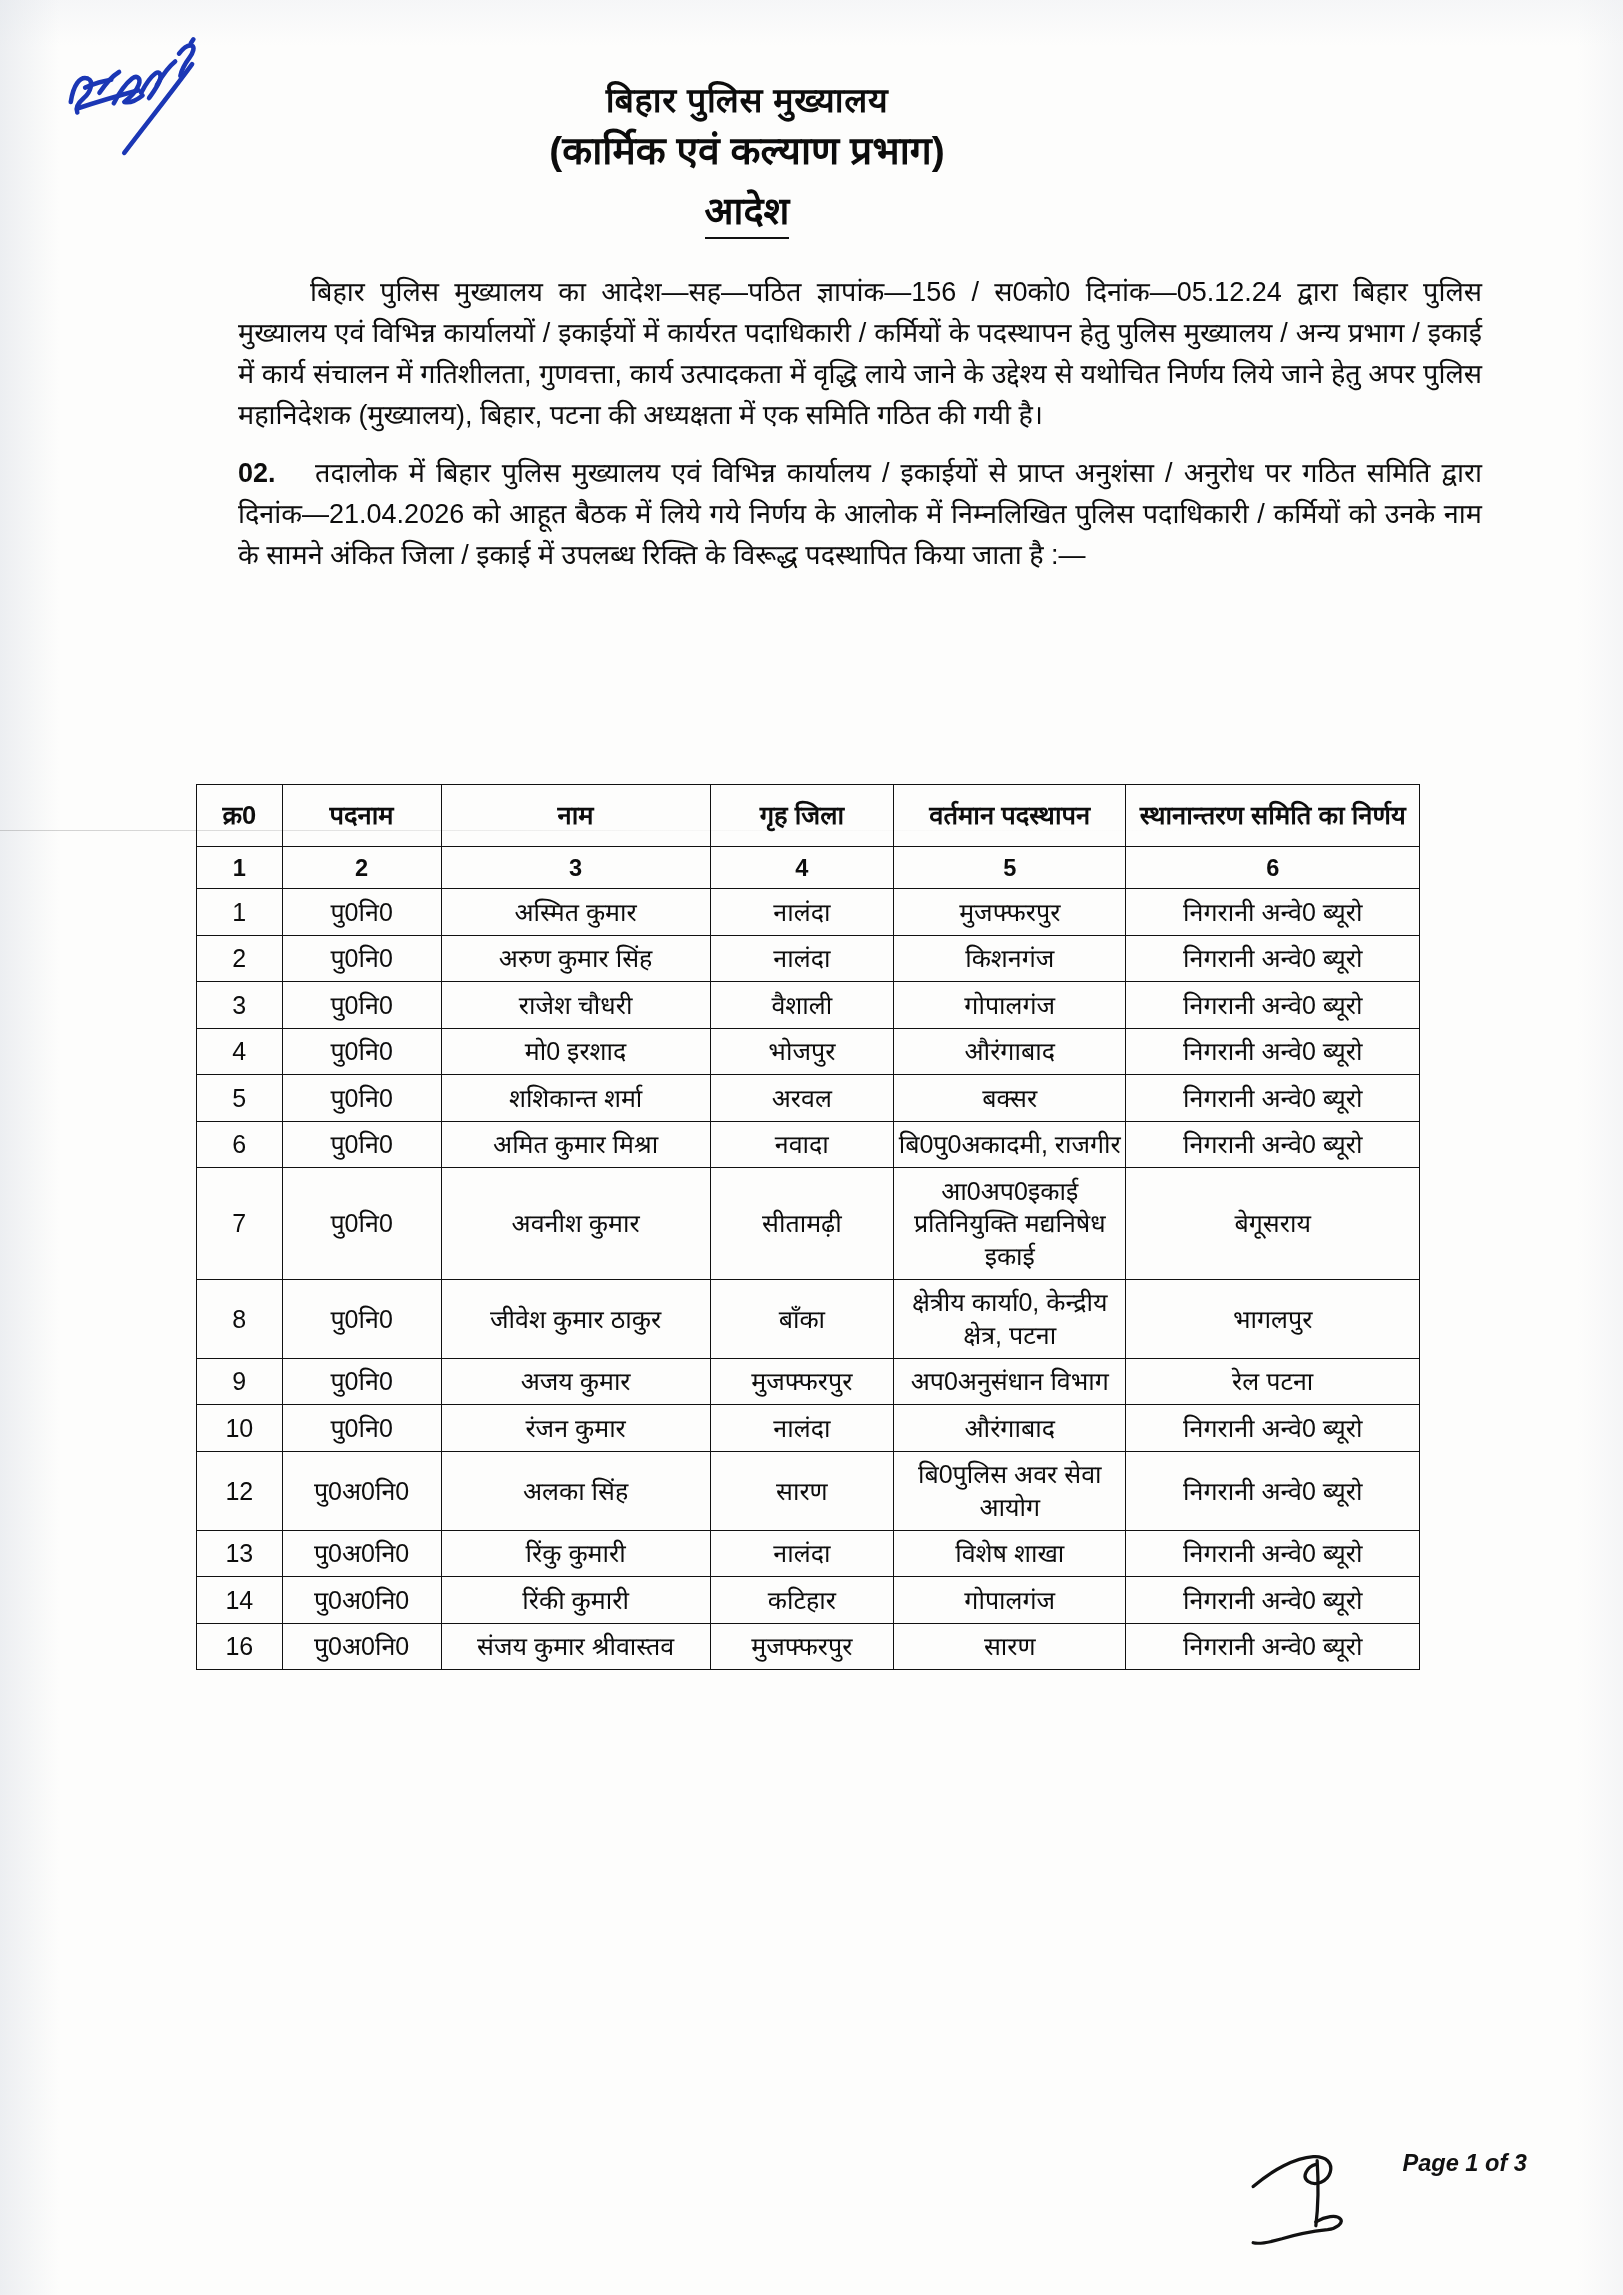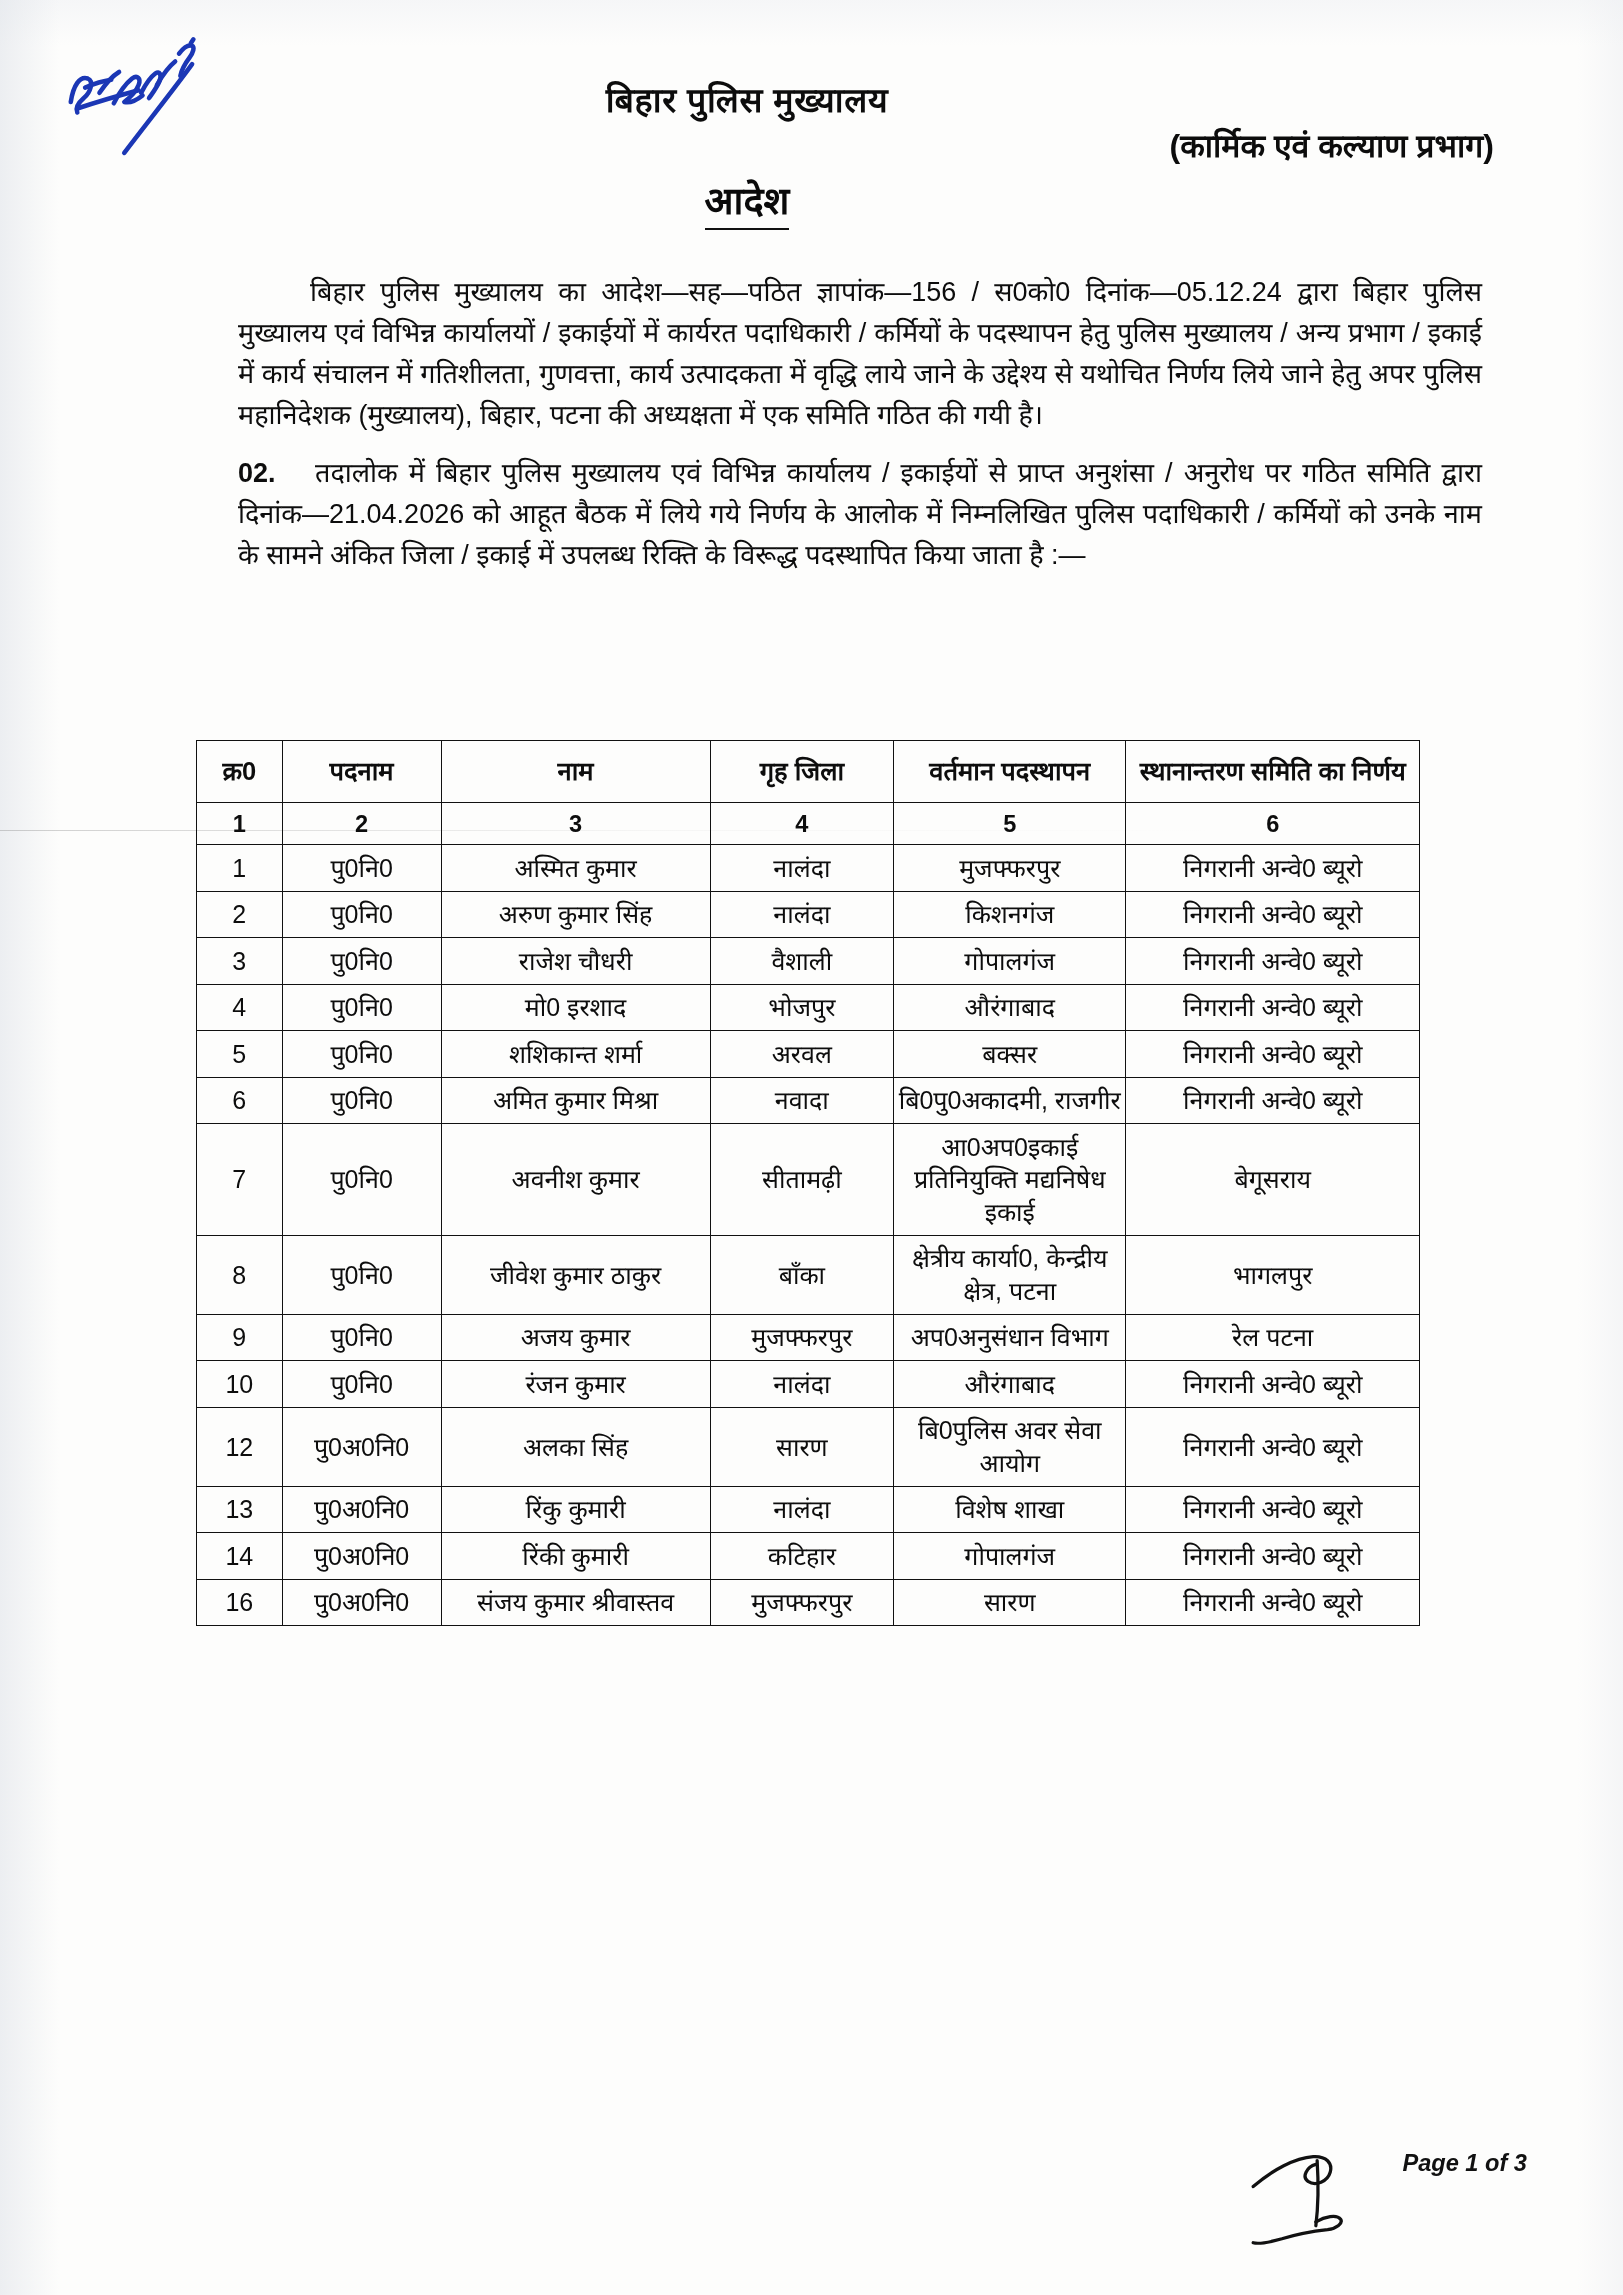--- a/index.html
+++ b/index.html
@@ -56,26 +56,25 @@
     text-align: center;
   }
   .org-line-1 {
     font-size: 34px;
     font-weight: bold;
     letter-spacing: 0.7px;
     color: #0c0c0c;
     line-height: 1.25;
   }
   .org-line-2 {
-    font-size: 32px;
+    font-size: 39px;
     font-weight: bold;
     color: #0c0c0c;
     line-height: 1.4;
     margin-top: 2.6px;
-    text-align: right;
   }
   .order-word {
     display: inline-block;
     font-size: 38px;
     font-weight: bold;
     color: #0a0a0a;
     margin-top: 10.5px;
     border-bottom: 2.6px solid #111;
     padding-bottom: 2.6px;
     line-height: 1.2;
@@ -102,21 +101,21 @@
   .para-num {
     font-weight: bold;
     display: inline-block;
     min-width: 77px;
   }
 
   
   .tbl-wrap {
     position: absolute;
     left: 196px;
-    top: 740px;
+    top: 784px;
     width: 1224px;
   }
   table.order-table {
     border-collapse: collapse;
     width: 100%;
     table-layout: fixed;
   }
   table.order-table td, table.order-table th {
     border: 1.3px solid #111;
     text-align: center;

